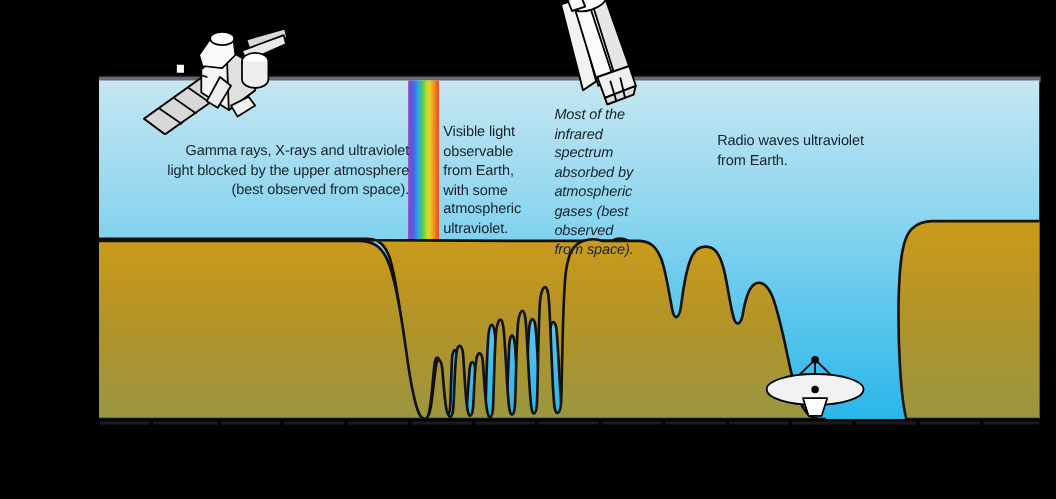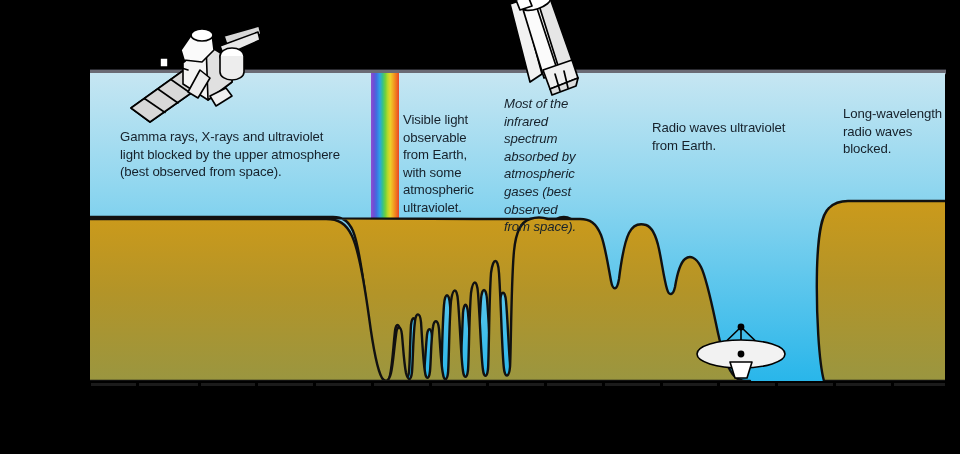--- a/index.html
+++ b/index.html
@@ -79,21 +79,21 @@
   
   .note {
     position: absolute;
     color: #16212b;
     font-family: "Liberation Sans", sans-serif;
     font-size: 13.2px;
     line-height: 17.6px;
     white-space: pre-line;
     letter-spacing: -0.1px;
   }
-  #note-gamma   { left: 120px; top: 128px; width: 262px; }
+  #note-gamma   { left: 110px; top: 128px; width: 262px; text-align: right; }
   #note-visible { left: 403px; top: 111px; width: 80px; }
   #note-ir      { left: 504px; top: 95px;  width: 100px; font-style: italic; }
   #note-radio   { left: 652px; top: 119px; width: 160px; }
   #note-long    { left: 843px; top: 105px; width: 100px; }
 
   
   .craft { position: absolute; }
   #sat-gamma { left: 128px; top: 8px;  width: 135px; height: 115px; }
   #sat-hst   { left: 498px; top: -4px; width: 96px;  height: 100px; }
   #dish      { left: 692px; top: 322px; width: 98px; height: 58px; }
@@ -284,23 +284,20 @@
 infrared spectrum
 absorbed by
 atmospheric
 gases (best
 observed
 from space).</div>
 
   <div class="note" id="note-radio">Radio waves ultraviolet
 from Earth.</div>
 
-  <div class="note" id="note-long">Long-wavelength
-radio waves
-blocked.</div>
 
   <svg class="craft" id="sat-gamma" viewBox="0 0 135 115">
     <g stroke="#000" stroke-width="1.6" stroke-linejoin="round" stroke-linecap="round">
 
       <polygon points="3,100 56,62 76,76 22,114" fill="#ffffff"></polygon>
       <polygon points="3,100 56,62 76,76 22,114" fill="#d8d8d8"></polygon>
       <line x1="16.5" y1="90.5" x2="37" y2="104.5"></line>
       <line x1="30" y1="81" x2="50" y2="95"></line>
       <line x1="43" y1="71.5" x2="63" y2="85.5"></line>
 

